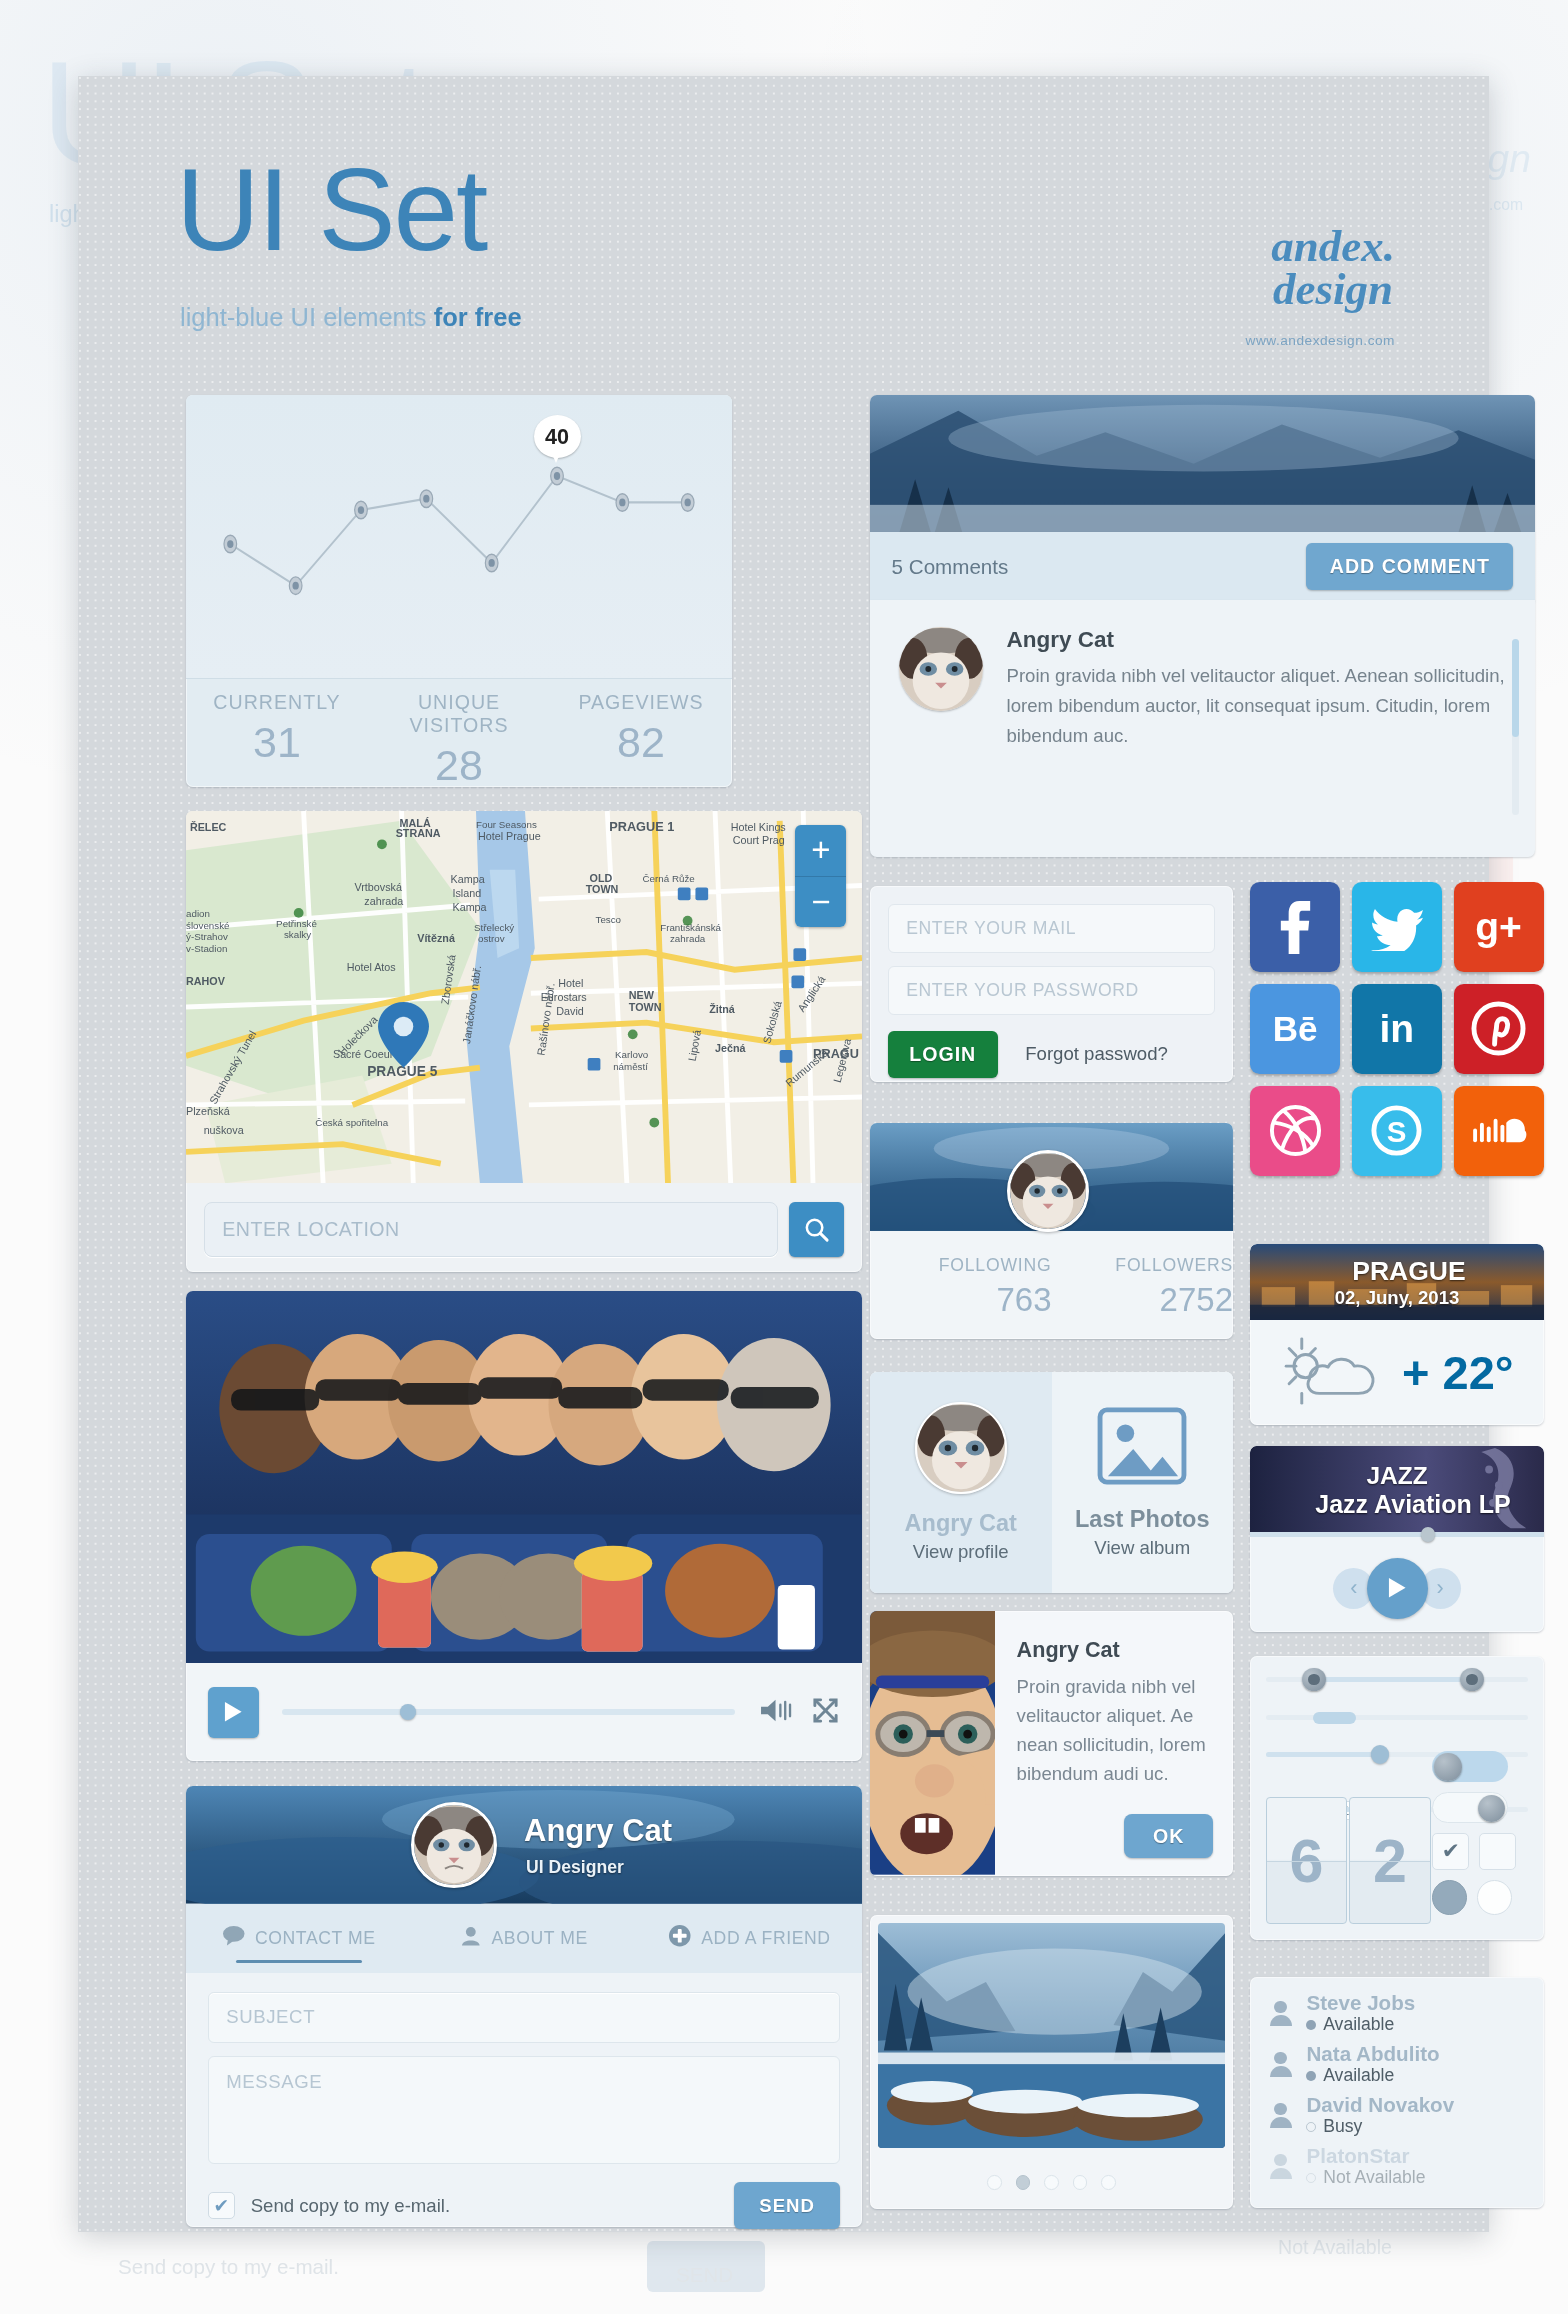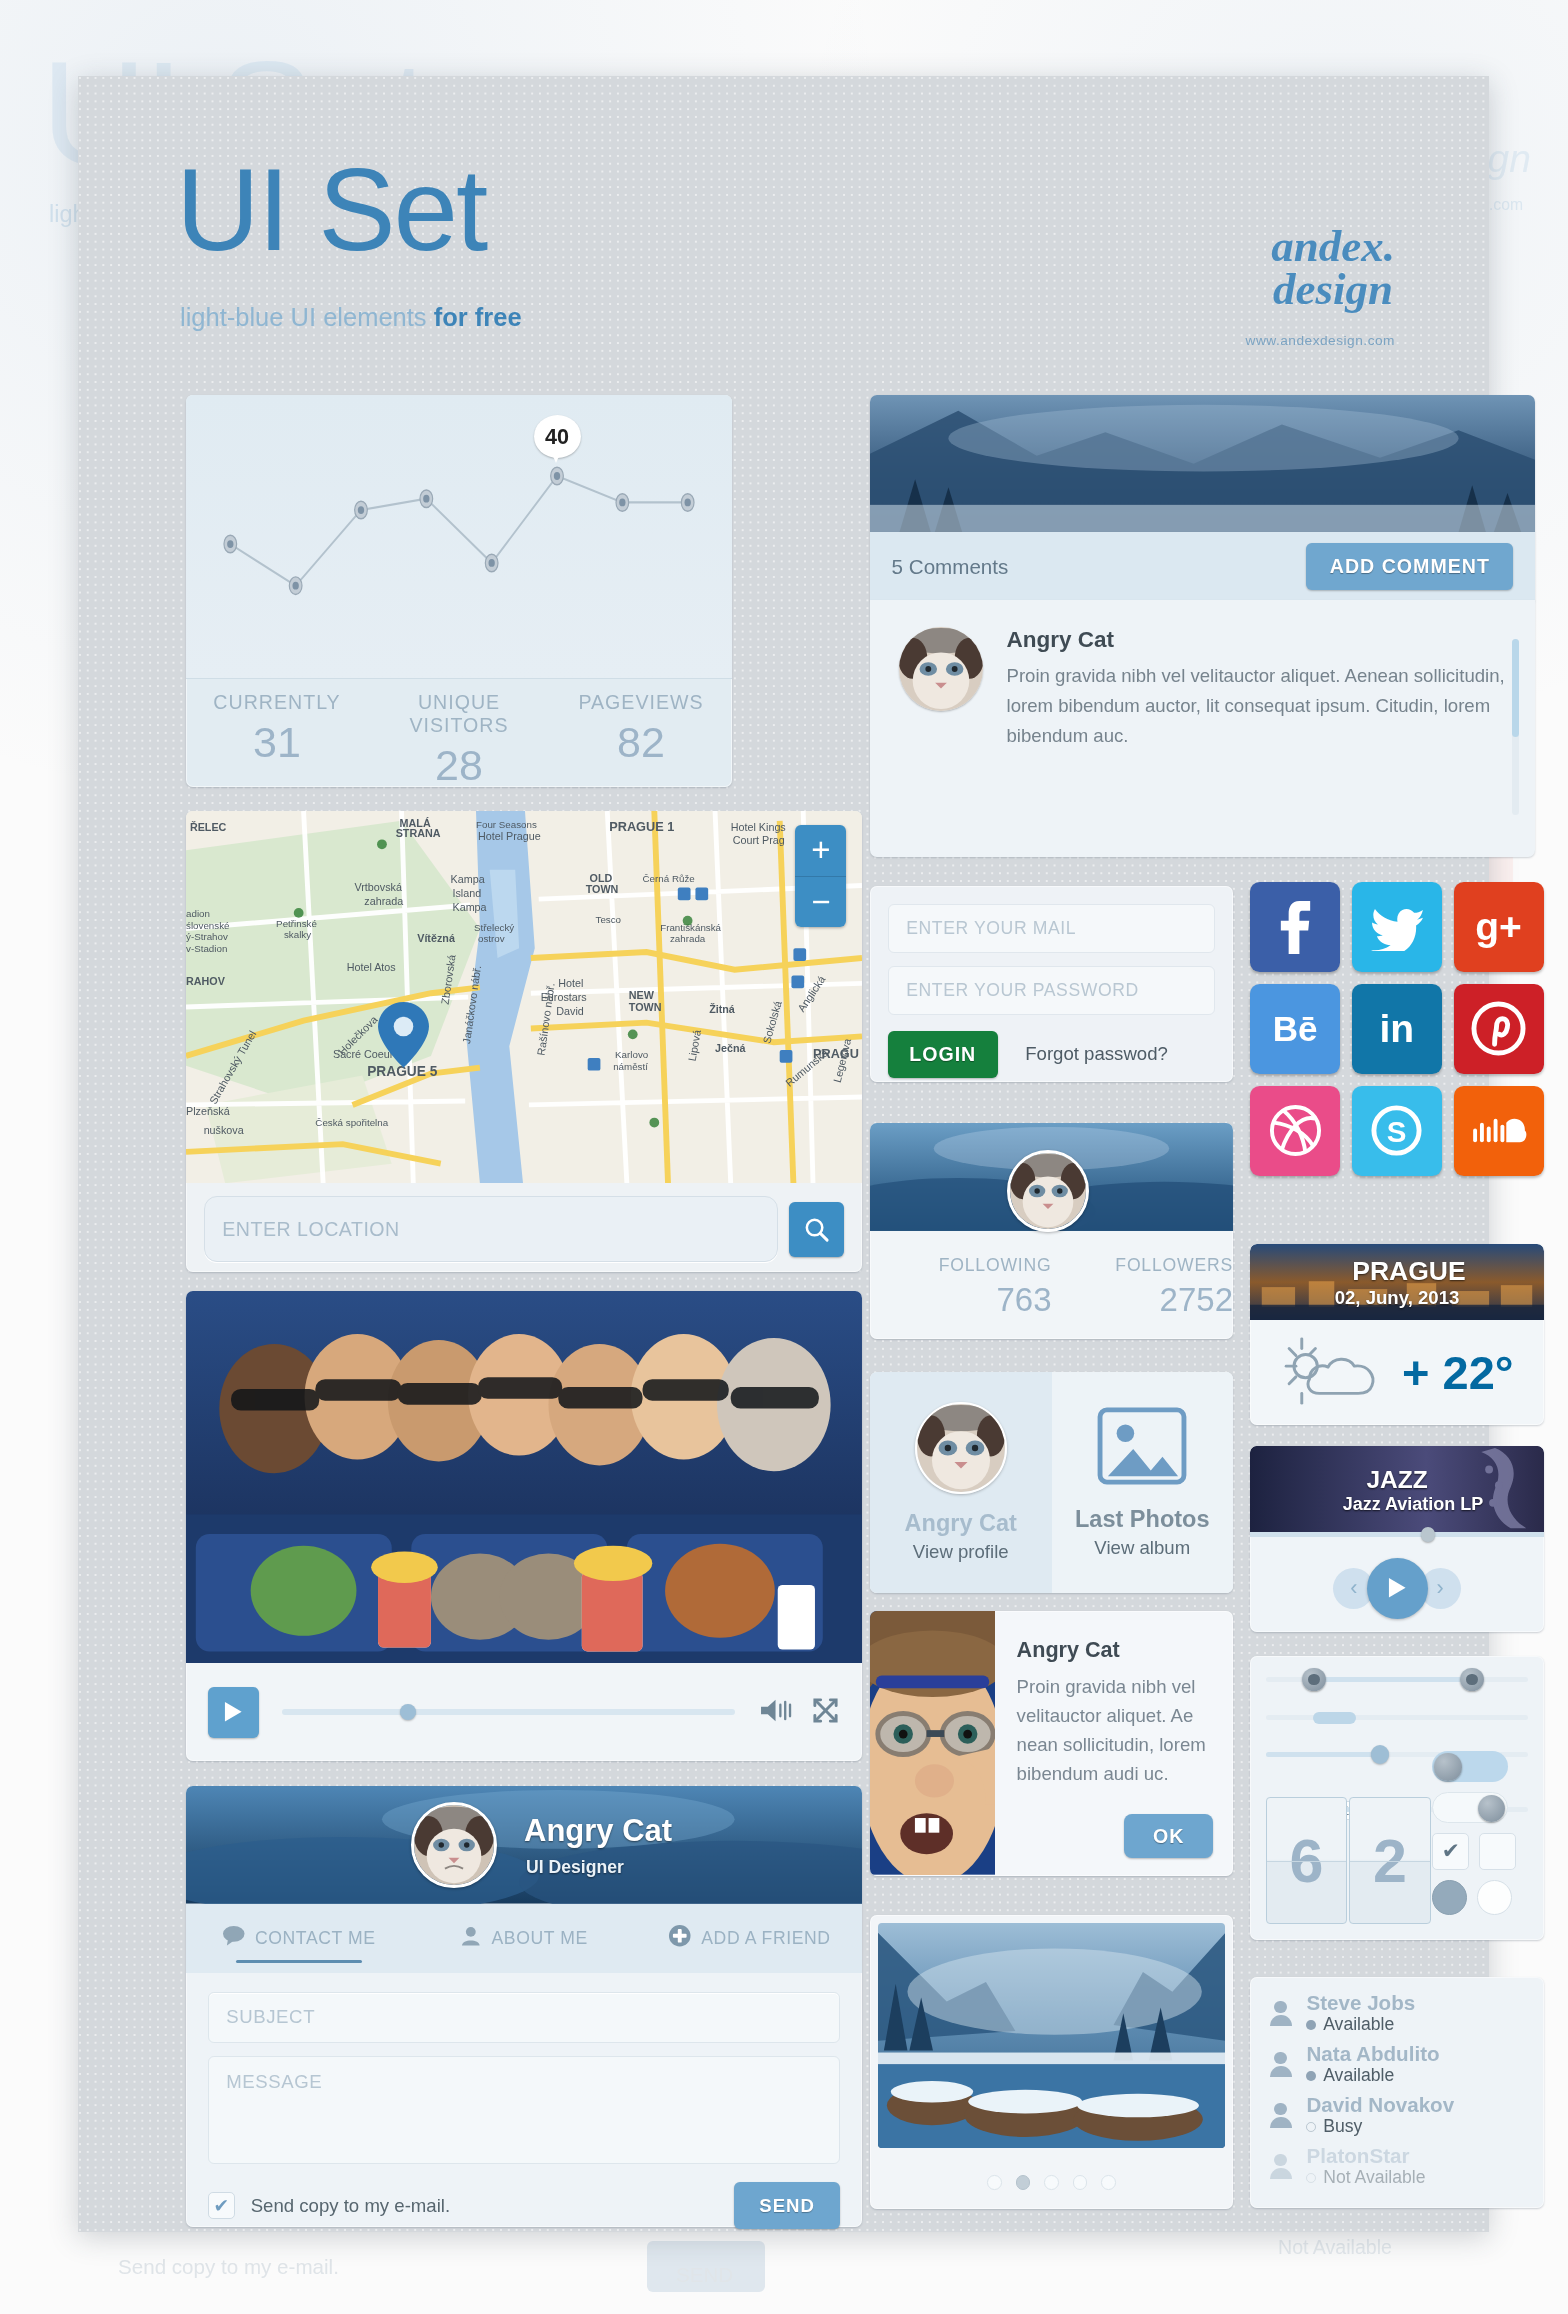--- a/index.html
+++ b/index.html
@@ -90,21 +90,21 @@
   #mapcard{ left:108px; top:735px; width:676px; height:461px; padding:0; background:#eef2f5;}
   #map{ position:absolute; left:0;top:0;right:0;height:372px;overflow:hidden;border-radius:6.9px 6.9px 0 0;
         background:#eceae3;}
   #map svg{position:absolute;inset:0;}
   .mzoom{position:absolute;right:15.7px;top:13.7px;width:51px;border-radius:5.9px;overflow:hidden;
      box-shadow:0 1px 2.9px rgba(0,0,0,.3);}
   .mzoom div{height:51px;background:#3d8ec4;color:#fff;font-size:33px;display:flex;
      align-items:center;justify-content:center;}
   .mzoom div+div{border-top:1px solid #3379a9;}
   .loc-row{position:absolute;left:0;right:0;bottom:0;height:86px;display:flex;align-items:center;padding:0 17.6px;gap:11.8px;}
-  .loc-input{flex:1;height:66px;border-radius:13px;background:#eaf0f5;border:1px solid #d5dfe7;
+  .loc-input{flex:1;height:55px;border-radius:8px;background:#eaf0f5;border:1px solid #d5dfe7;
      box-shadow:0 1px 0 #fff; display:flex;align-items:center;padding:0 17.6px;color:#a9bccb;
      font-size:19.6px;letter-spacing:0.5px;}
   .loc-btn{width:55px;height:55px;border-radius:5.9px;background:#3d8ec4;display:flex;align-items:center;
      justify-content:center;box-shadow:0 1px 2px rgba(0,0,0,.3);}
 
   
   #video{ left:108px; top:1215px; width:676px; height:470px; background:#f1f5f8;}
   #vidimg{position:absolute;left:0;top:0;right:0;height:372px;overflow:hidden;border-radius:6.9px 6.9px 0 0;}
   .vctl{position:absolute;left:0;right:0;bottom:0;height:98px;display:flex;align-items:center;
      padding:0 21.6px;gap:17.6px;}
@@ -222,21 +222,21 @@
   #wtop .wd{color:#fff;font-size:18.6px;font-weight:bold;text-shadow:0 1px 2px rgba(0,0,0,.6);z-index:2;}
   #wbot{position:absolute;left:0;right:0;bottom:0;top:76px;display:flex;align-items:center;
      justify-content:center;gap:19.6px;}
   .wtemp{font-size:47px;color:#0369a1;font-weight:bold;}
 
   
   #music{ left:1172px; top:1370px; width:294px; height:186px; background:#eff4f8; overflow:hidden;}
   #mtop{position:absolute;left:0;right:0;top:0;height:88px;overflow:hidden;border-radius:6.9px 6.9px 0 0;
      display:flex;flex-direction:column;align-items:center;justify-content:center;background:#2d3350;}
   #mtop .mg{color:#fff;font-size:24.5px;font-weight:bold;text-shadow:0 1px 2px rgba(0,0,0,.7);z-index:2;}
-  #mtop .ma{color:#fff;font-size:18px;font-weight:bold;text-shadow:0 1px 2px rgba(0,0,0,.7);z-index:2;margin-left:32px;}
+  #mtop .ma{color:#fff;font-size:25px;font-weight:bold;text-shadow:0 1px 2px rgba(0,0,0,.7);z-index:2;margin-left:32px;}
   .mtrack{position:absolute;left:0;right:0;top:86px;height:4.9px;background:#cfe0ec;}
   .mthumb{position:absolute;left:58%;top:-4.9px;width:14.7px;height:14.7px;border-radius:50%;background:#b9c6ce;
      box-shadow:0 1px 2px rgba(0,0,0,.3);}
   .mctl{position:absolute;left:0;right:0;top:98px;bottom:0;display:flex;align-items:center;justify-content:center;}
   .mbtn{width:41px;height:41px;border-radius:50%;background:#cfe0ee;display:flex;align-items:center;
      justify-content:center;color:#8fb3cc;font-size:21.6px;}
   .mplay{width:61px;height:61px;border-radius:50%;background:#65a0cb;display:flex;align-items:center;
      justify-content:center;margin:0 -7.8px;z-index:2;box-shadow:0 1px 2.9px rgba(0,0,0,.25);}
 
   

